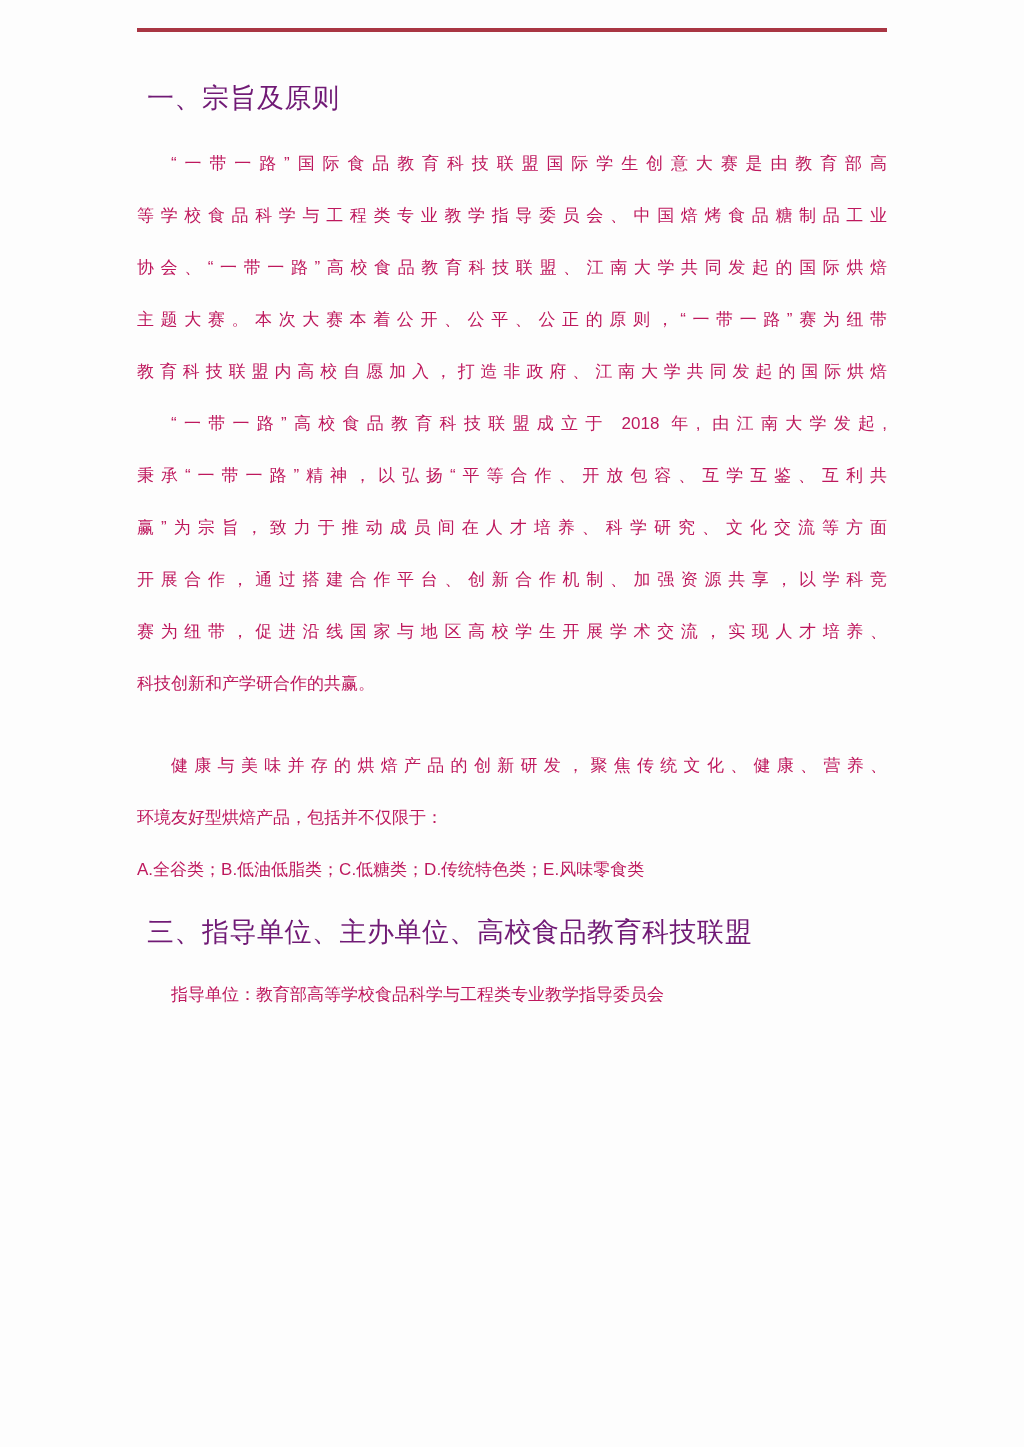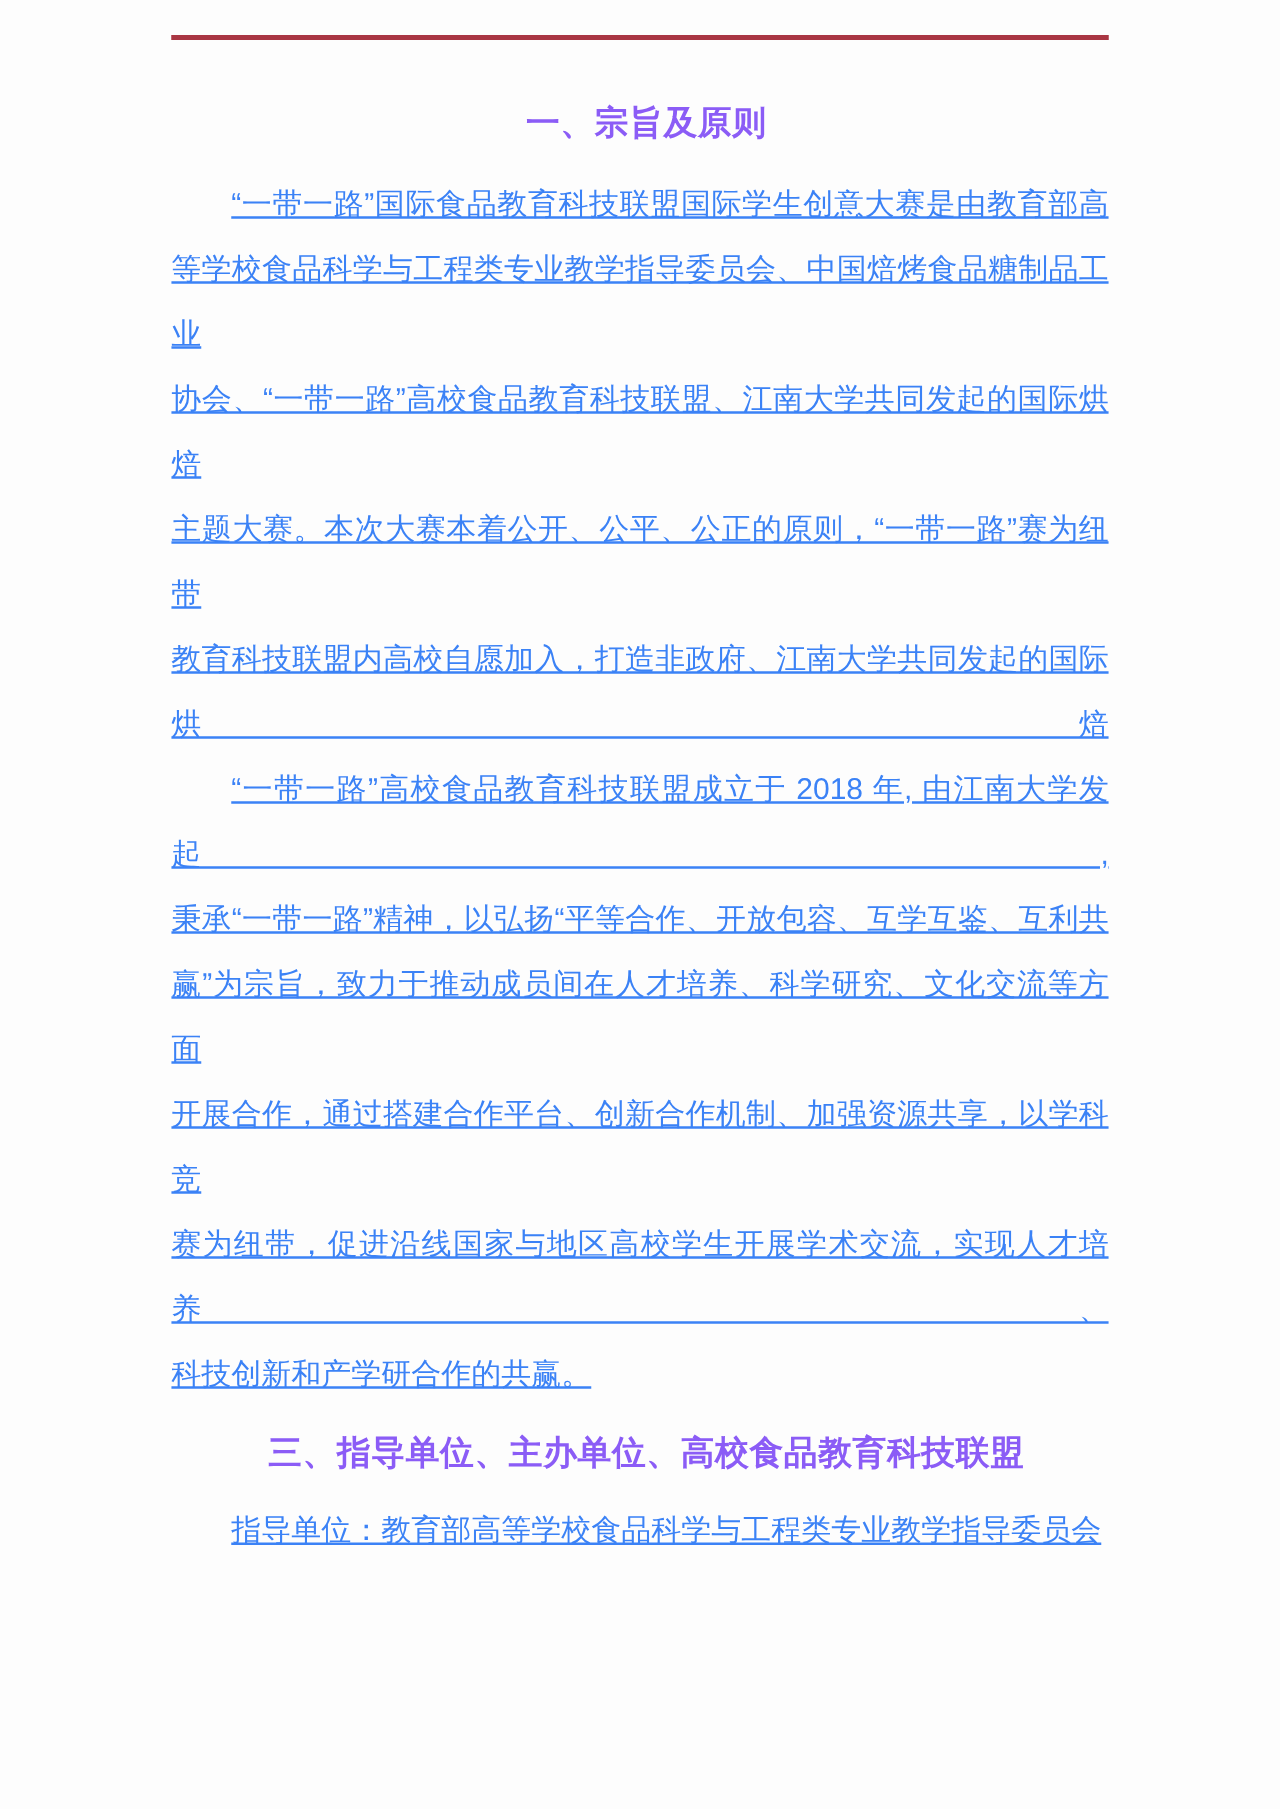--- a/index.html
+++ b/index.html
@@ -34,43 +34,41 @@
     height: 4px;
     background: #a93643;
     margin-top: 28px;
   }
 
   .section-heading {
     margin: 0;
     padding-left: 10px;
     font-size: 27px;
     line-height: 1.2;
-    font-weight: 700;
-    color: #8b5cf6;
+    font-weight: 400;
+    color: #701a75;
     letter-spacing: 0.5px;
-    text-align: center;
   }
 
   .h1 { margin-top: 50px; }
   .h2 { margin-top: 16px; }
   .h3 { margin-top: 20px; }
 
   .lines { margin-top: 24px; }
   .lines.after-h2 { margin-top: 30px; }
   .lines.after-h3 { margin-top: 20px; }
 
   .line {
-    font-size: 24px;
+    font-size: 17px;
     line-height: 52px;
     text-align: justify;
     text-align-last: justify;
     overflow: hidden;
     white-space: normal;
-    color: #3b82f6;
-    text-decoration: underline;
+    color: #be185d;
   }
   .line.indent { text-indent: 2em; }
   .line.flush  { text-align-last: left; }
 </style>
 </head>
 <body>
 
 <div class="page">
   <div class="content">
 
@@ -88,20 +86,25 @@
 
       <div class="line indent">“一带一路”高校食品教育科技联盟成立于 2018 年, 由江南大学发起,</div>
       <div class="line">秉承“一带一路”精神，以弘扬“平等合作、开放包容、互学互鉴、互利共</div>
       <div class="line">赢”为宗旨，致力于推动成员间在人才培养、科学研究、文化交流等方面</div>
       <div class="line">开展合作，通过搭建合作平台、创新合作机制、加强资源共享，以学科竞</div>
       <div class="line">赛为纽带，促进沿线国家与地区高校学生开展学术交流，实现人才培养、</div>
       <div class="line flush">科技创新和产学研合作的共赢。</div>
     </div>
 
 
+    <div class="lines after-h2">
+      <div class="line indent">健康与美味并存的烘焙产品的创新研发，聚焦传统文化、健康、营养、</div>
+      <div class="line flush">环境友好型烘焙产品，包括并不仅限于：</div>
+      <div class="line flush">A.全谷类；B.低油低脂类；C.低糖类；D.传统特色类；E.风味零食类</div>
+    </div>
 
     <h2 class="section-heading h3">三、指导单位、主办单位、高校食品教育科技联盟</h2>
 
     <div class="lines after-h3">
       <div class="line indent flush">指导单位：教育部高等学校食品科学与工程类专业教学指导委员会</div>
     </div>
 
   </div>
 </div>
 

